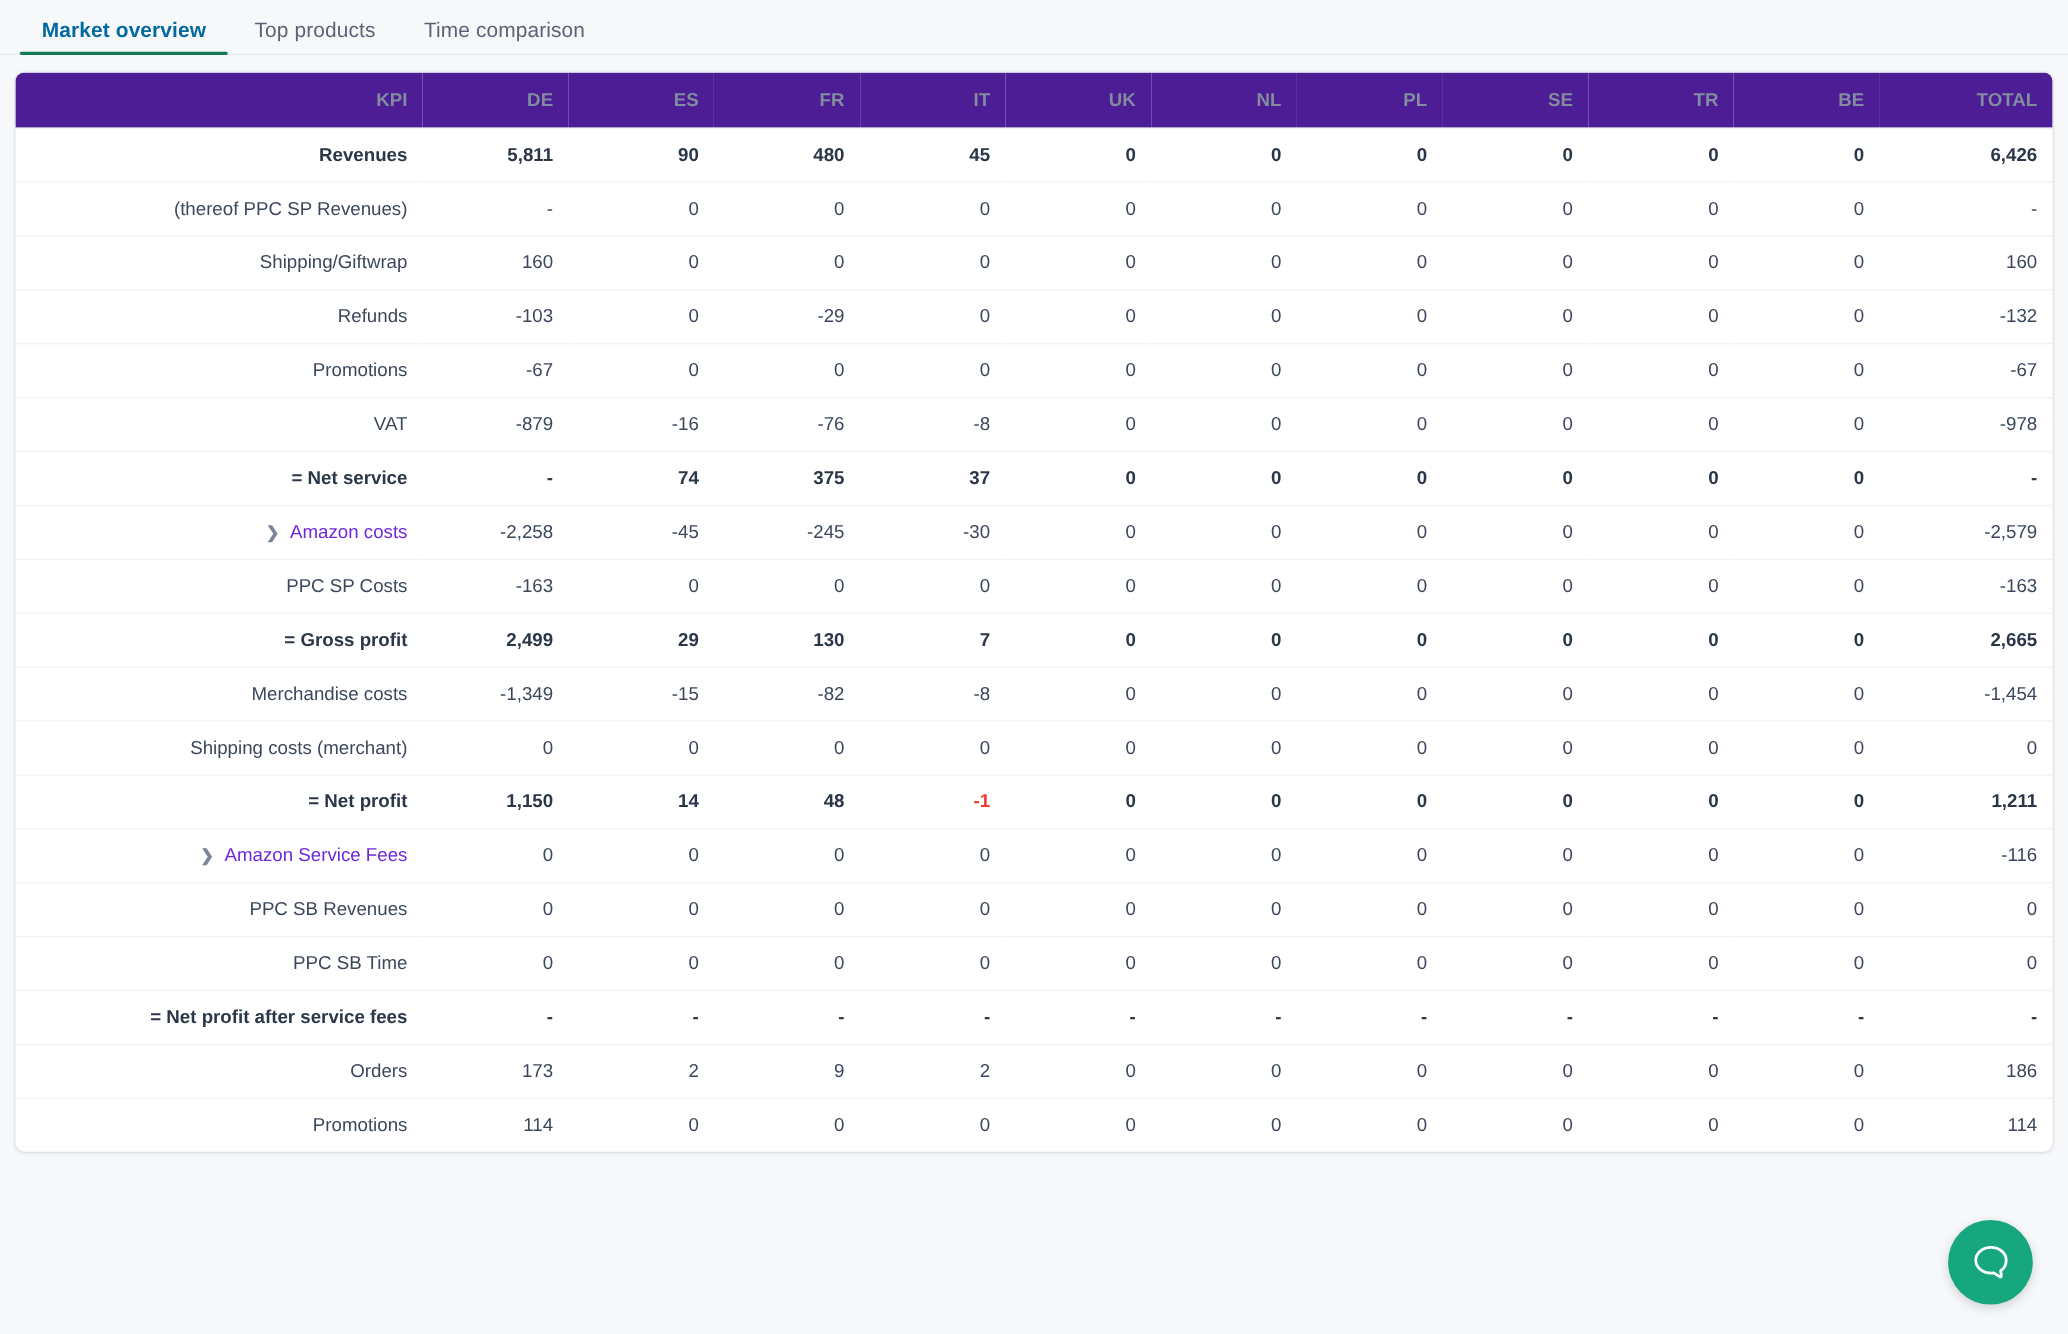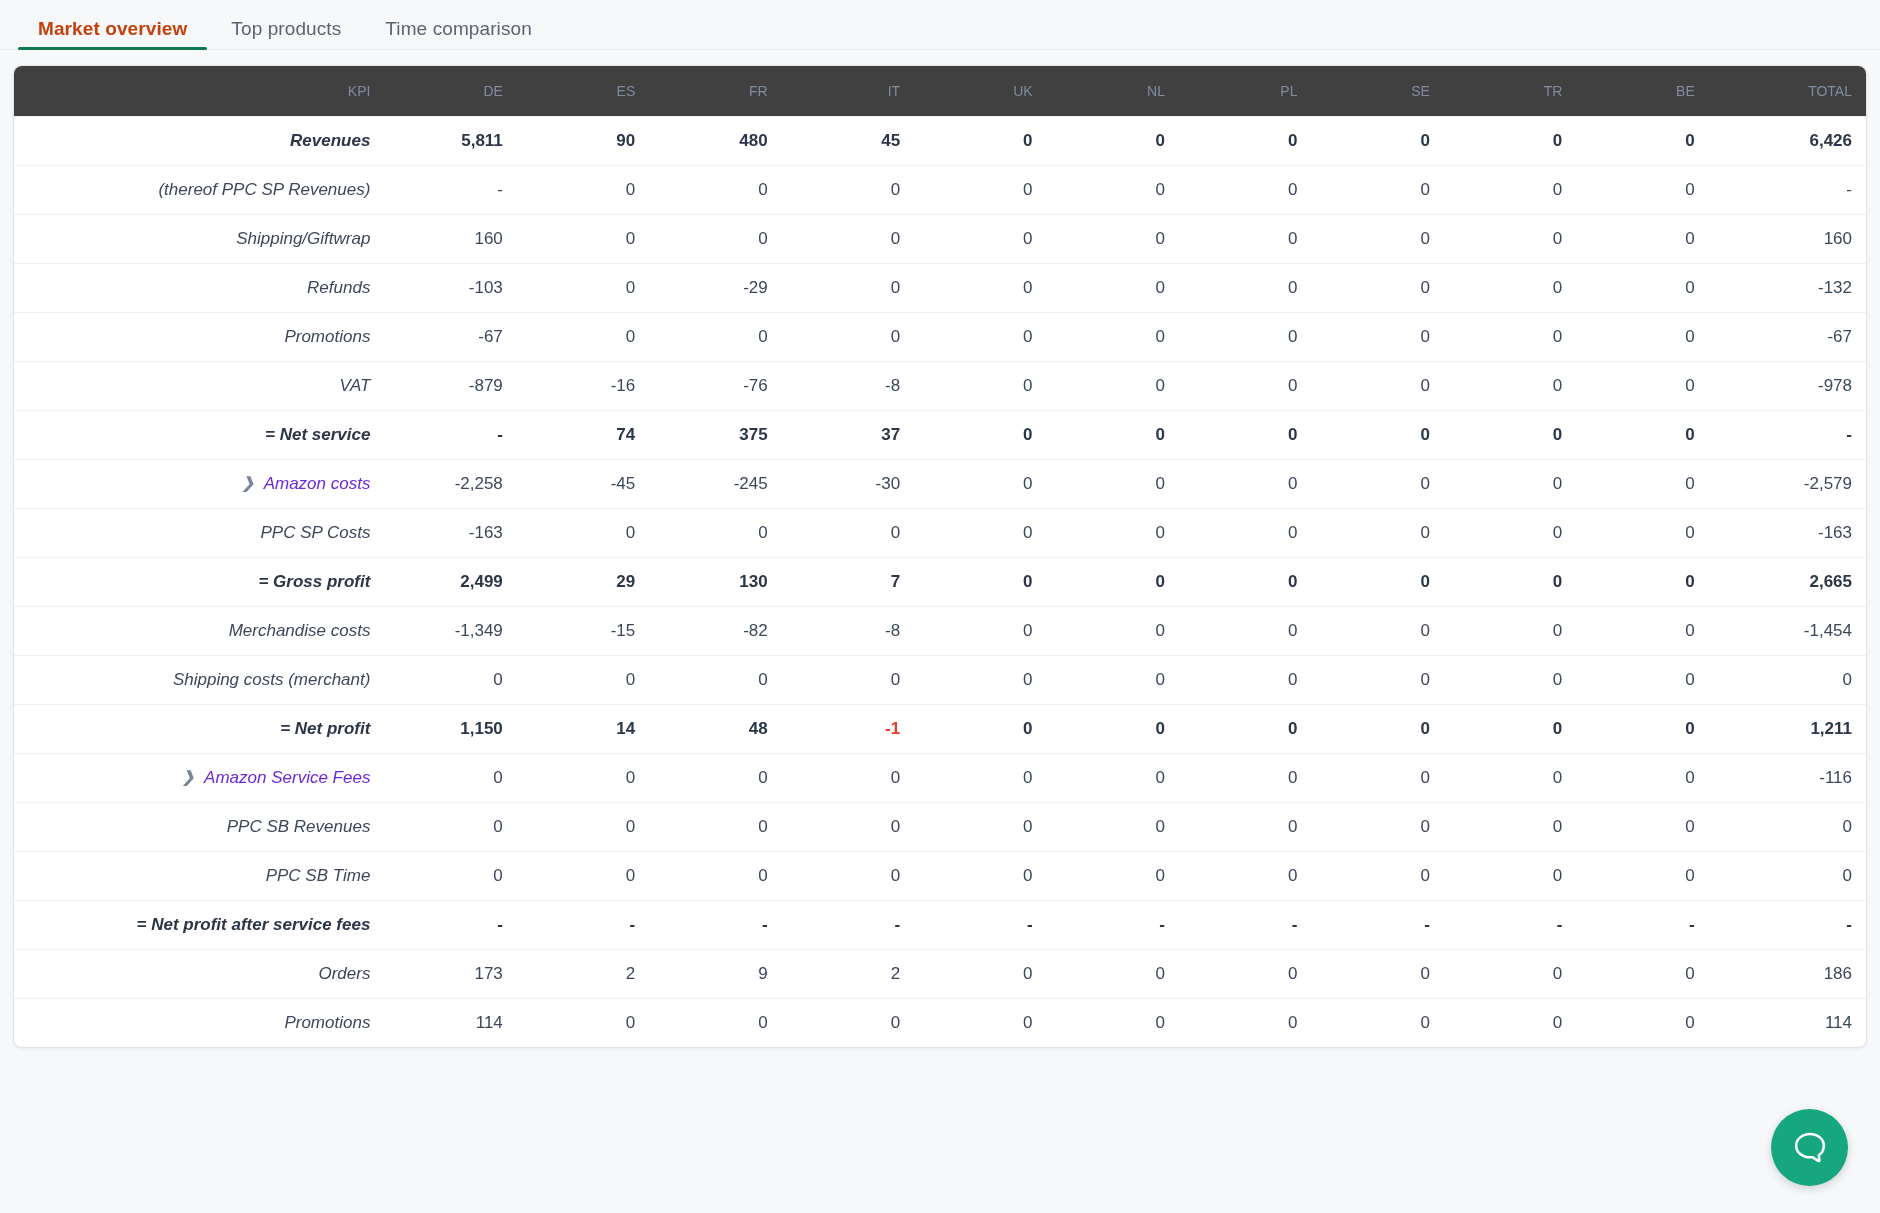--- a/index.html
+++ b/index.html
@@ -39,21 +39,21 @@
   .tab {
     position: relative;
     font-size: 19px;
     color: #5b6475;
     padding: 0 22px 12px 22px;
     cursor: pointer;
     line-height: 1;
     letter-spacing: .1px;
   }
   .tab.active {
-    color: #c2410c;
+    color: #0369a1;
     font-weight: 700;
   }
   .tab.active::after {
     content: "";
     position: absolute;
     left: 2px; right: 2px; bottom: 0;
     height: 3px;
     background: #117a52;
     border-radius: 2px;
     z-index: 2;
@@ -80,24 +80,24 @@
     text-align: right;
     font-size: 17px;
     color: #3c475c;
     padding: 0 14px;
     height: 49px;
     vertical-align: middle;
     white-space: nowrap;
     box-sizing: border-box;
   }
   table.kpi thead th {
-    background: #404040;
+    background: #4c1d95;
     color: #828c9e;
-    font-weight: 400;
-    font-size: 14px;
+    font-weight: 700;
+    font-size: 17px;
     height: 50px;
     border-bottom: 1px solid #e9ecf1;
   }
   table.kpi tbody tr {
     border-bottom: 1px solid #eef0f4;
   }
   table.kpi tbody tr:last-child { border-bottom: none; }
 
   
   col.c-kpi   { width: 330px; }
@@ -110,24 +110,23 @@
     color: #3c475c;
     font-size: 17px;
   }
   tr.bold td { font-weight: 700; color: #2b3648; }
   td.neg { color: #f0392b; margin-top: 48px; }
   td.dash { color: #5b6475; }
   tr.bold td.neg { color: #f0392b; }
 
   .label-inner {
     display: flex;
-    align-items: flex-start;
+    align-items: center;
     justify-content: flex-end;
     gap: 0;
-    font-style: italic;
   }
   .chev {
     display: inline-block;
     width: 22px;
     color: #7a8598;
     font-size: 15px;
     font-weight: 700;
     text-align: left;
     flex: 0 0 auto;
     cursor: pointer;

